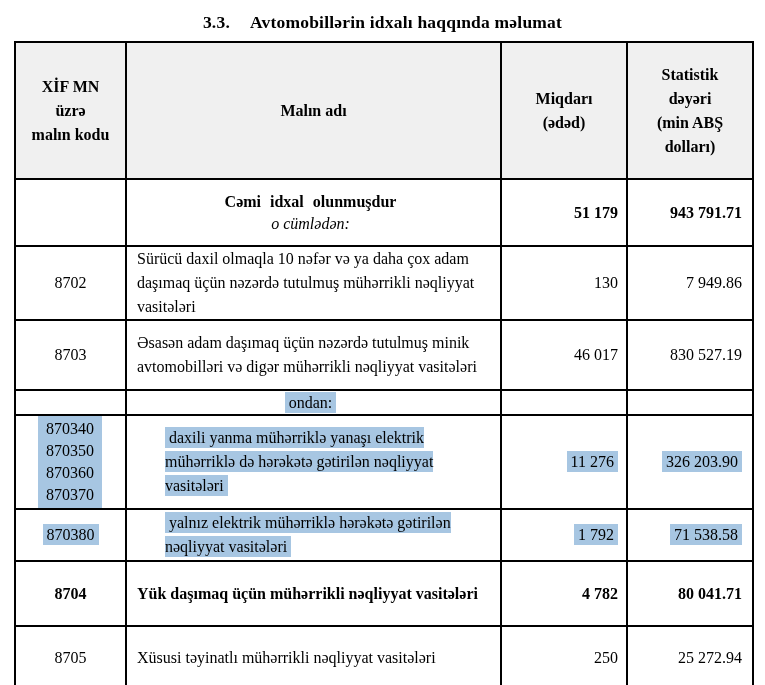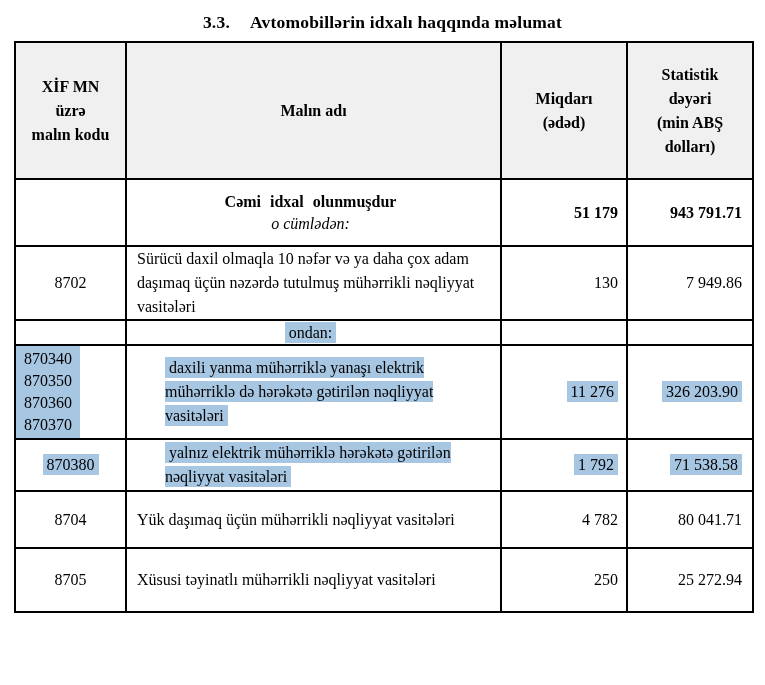--- a/index.html
+++ b/index.html
@@ -44,40 +44,40 @@
     white-space:pre-line;
     line-height:24px;
   }
   .r-header{height:137px;}
   .r-total{height:67px;}
   .r-8702{height:70px;}
   .r-8703{height:70px;}
   .r-ondan{height:25px;}
   .r-hybrid{height:90px;}
   .r-electric{height:52px;}
-  .r-8704{height:57px;}
+  .r-8704{height:65px;font-weight:bold;}
   .r-8705{height:64px;}
   .code-cell{text-align:center;}
   .name-cell{text-align:left;padding-left:10px;padding-right:6px;}
   .name-cell.center{text-align:center;padding-left:0;}
   .num-cell{text-align:right;padding-right:8px;}
   .val-cell{text-align:right;padding-right:10px;}
   .bold{font-weight:bold;}
   .italic{font-style:italic;}
   .total-name{font-weight:bold;word-spacing:5px;}
   .hl{background:var(--hl);padding:2px 4px;text-align:center;}
   .codes-block{
     display:inline-block;
     background:var(--hl);
     white-space:pre-line;
     text-align:left;
     padding:2px 8px 2px 8px;
     line-height:22px;
   }
-  .codes-cell{text-align:left;vertical-align:middle;}
+  .codes-cell{text-align:left;padding-left:22px;vertical-align:middle;}
   .name-text{display:inline-block;line-height:24px;}
   .indent{padding-left:28px;}
   .w350{max-width:350px;}
   .w320{max-width:320px;}
   .w330{max-width:330px;}
 </style>
 </head>
 <body>
 
 <div class="title">
@@ -118,20 +118,28 @@
 
   <tr class="r-8702">
     <td class="code-cell">8702</td>
     <td class="name-cell">
       <span class="name-text w350">Sürücü daxil olmaqla 10 nəfər və ya daha çox adam daşımaq üçün nəzərdə tutulmuş mühərrikli nəqliyyat vasitələri</span>
     </td>
     <td class="num-cell">130</td>
     <td class="val-cell">7 949.86</td>
   </tr>
 
+  <tr class="r-8703">
+    <td class="code-cell">8703</td>
+    <td class="name-cell">
+      <span class="name-text w350">Əsasən adam daşımaq üçün nəzərdə tutulmuş minik avtomobilləri və digər mühərrikli nəqliyyat vasitələri</span>
+    </td>
+    <td class="num-cell">46 017</td>
+    <td class="val-cell">830 527.19</td>
+  </tr>
 
   <tr class="r-ondan">
     <td class="code-cell"></td>
     <td class="name-cell center">
       <span class="hl">ondan:</span>
     </td>
     <td class="num-cell"></td>
     <td class="val-cell"></td>
   </tr>
 

